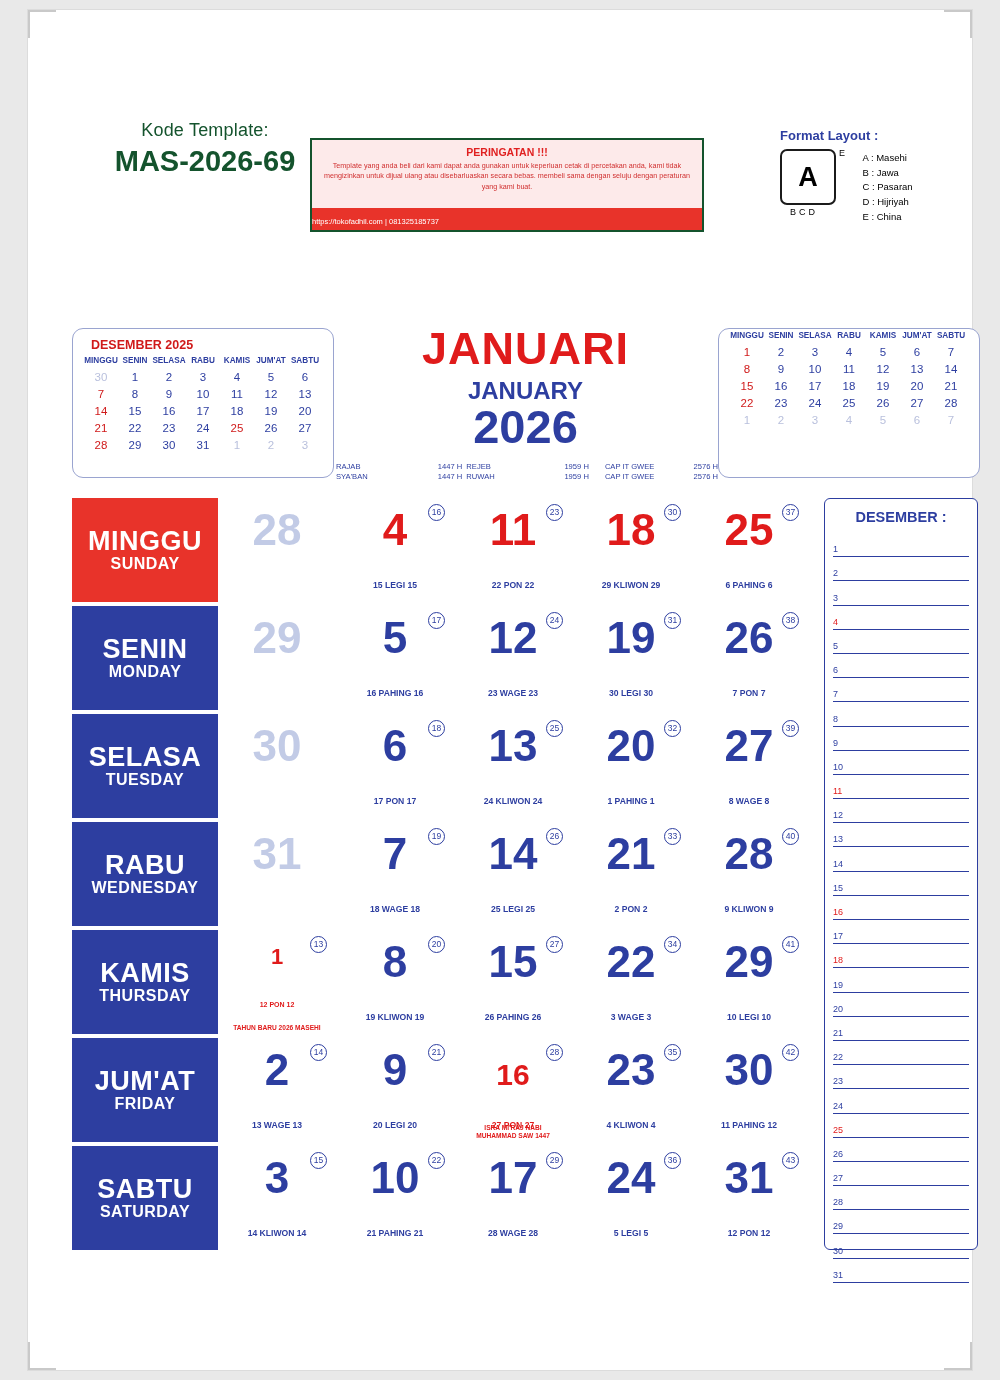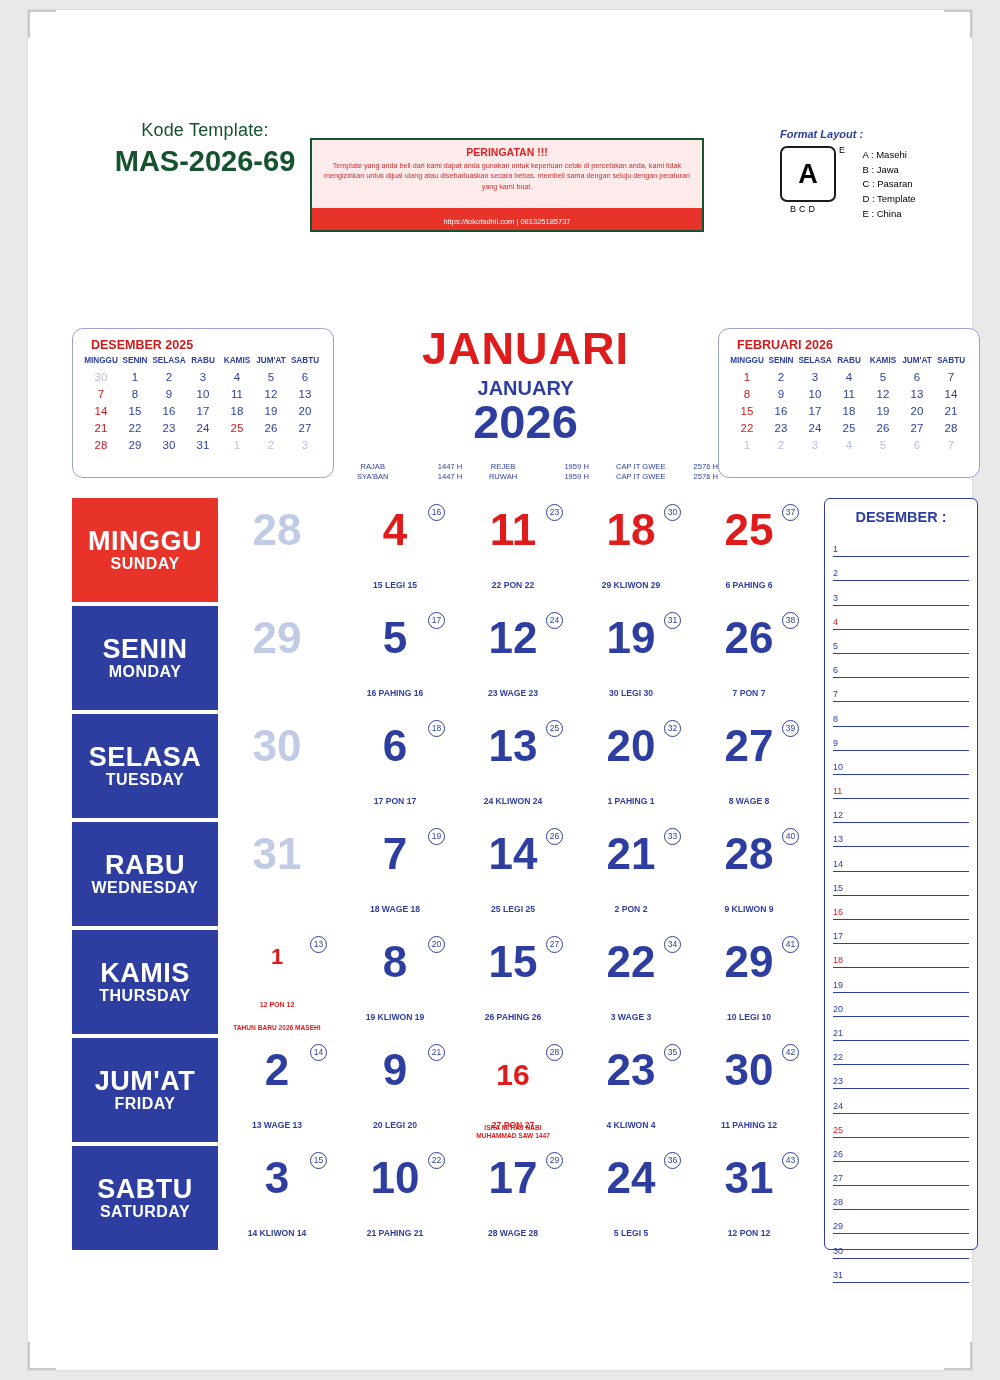--- a/index.html
+++ b/index.html
@@ -22,24 +22,24 @@
 
   
   .kode{position:absolute;left:62px;top:110px;width:230px;text-align:center;color:#14532d;}
   .kode .k1{font-size:18px;letter-spacing:.2px;}
   .kode .k2{font-size:29px;font-weight:bold;margin-top:4px;}
 
   .warnbox{position:absolute;left:282px;top:128px;width:390px;height:90px;background:#fdeaea;border:2px solid #14532d;}
   .warnbox .wtitle{color:#e02020;font-size:10.5px;font-weight:bold;text-align:center;margin-top:6px;}
   .warnbox .wbody{color:#d03030;font-size:7.2px;line-height:1.45;padding:3px 8px 0 8px;text-align:center;}
   .warnbox .wbar{position:absolute;left:0;bottom:0;width:100%;height:22px;background:#e8332a;}
-  .warnbox .wlink{position:absolute;left:0;bottom:4px;width:100%;text-align:center;color:#fff;font-size:7.5px;}
+  .warnbox .wlink{position:absolute;left:0;bottom:4px;width:100%;text-align:left;color:#fff;font-size:7.5px;}
 
   .fmt{position:absolute;left:752px;top:118px;width:170px;}
-  .fmt .ftitle{color:#2d3ea0;font-size:11px;font-weight:bold;margin-bottom:6px;font-style:italic;}
+  .fmt .ftitle{color:#2d3ea0;font-size:13px;font-weight:bold;margin-bottom:6px;}
   .fmt .fbox{position:relative;width:52px;height:52px;border:2px solid #1b1b1b;border-radius:7px;display:inline-block;vertical-align:top;}
   .fmt .fbox .ltr{position:absolute;left:0;right:0;top:11px;text-align:center;font-size:27px;font-weight:bold;}
   .fmt .fbox .e{position:absolute;right:-11px;top:-3px;font-size:9px;}
   .fmt .fbox .bcd{position:absolute;left:0;right:8px;bottom:-14px;text-align:center;font-size:9px;letter-spacing:3px;}
   .fmt .flegend{display:inline-block;margin-left:22px;font-size:9.5px;line-height:1.55;vertical-align:top;padding-top:2px;}
 
   
   .mini{position:absolute;border:1px solid #9aa4d0;border-radius:11px;background:#fff;}
   .mini#mini-prev{left:44px;top:318px;width:260px;height:148px;}
   .mini#mini-next{left:690px;top:318px;width:260px;height:148px;}
@@ -47,26 +47,26 @@
   .mini table{border-collapse:collapse;margin:0 auto;}
   .mini th{font-size:8.2px;color:#2d3ea0;font-weight:bold;padding:2px 0 3px 0;width:34px;text-align:center;}
   .mini td{font-size:11.5px;color:#2d3ea0;text-align:center;padding:2.5px 0;width:34px;}
   .mini td.sun{color:#d01a1a;}
   .mini td.mut{color:#b9c0dd;}
   .mini td.red{color:#d01a1a;}
 
   
   .bigtitle{position:absolute;left:305px;top:316px;width:385px;text-align:center;}
   .bigtitle .m1{font-size:45px;font-weight:bold;color:#e01b1b;letter-spacing:1px;line-height:1;}
-  .bigtitle .m2{font-size:20px;font-weight:bold;color:#2d3ea0;margin-top:6px;}
+  .bigtitle .m2{font-size:24px;font-weight:bold;color:#2d3ea0;margin-top:6px;}
   .bigtitle .m3{font-size:47px;font-weight:bold;color:#2d3ea0;line-height:1;margin-top:-2px;}
 
   .hijri{position:absolute;left:308px;top:452px;width:382px;font-size:7.6px;color:#2d3ea0;}
   .hijri .row{display:flex;line-height:1.35;}
-  .hijri .c{display:inline-block;text-align:center;}
+  .hijri .c{display:inline-block;}
   .hijri .c1{width:78px;}
   .hijri .c2{width:56px;text-align:right;padding-right:4px;}
   .hijri .c3{width:78px;}
   .hijri .c4{width:52px;text-align:right;padding-right:16px;}
   .hijri .c5{width:76px;}
   .hijri .c6{width:44px;text-align:right;}
 
   
   .grid{position:absolute;left:44px;top:488px;width:748px;}
   .gridrow{display:flex;margin-bottom:4px;}
@@ -119,21 +119,21 @@
     <div class="wlink">https://tokofadhil.com | 081325185737</div>
   </div>
 
   <div class="fmt">
     <div class="ftitle">Format Layout :</div>
     <div class="fbox">
       <span class="ltr">A</span>
       <span class="e">E</span>
       <span class="bcd">BCD</span>
     </div>
-    <div class="flegend"><div>A : Masehi</div><div>B : Jawa</div><div>C : Pasaran</div><div>D : Template</div><div>E : China</div></div>
+    <div class="flegend"><div>A : Masehi</div><div>B : Jawa</div><div>C : Pasaran</div><div>D : Hijriyah</div><div>E : China</div></div>
   </div>
 
   <div class="mini" id="mini-prev">
     <div class="mtitle">DESEMBER 2025</div>
     <table>
         <thead>
           <tr>
             <th>MINGGU</th>
             <th>SENIN</th>
             <th>SELASA</th>
@@ -212,21 +212,20 @@
       <span class="c c1">SYA'BAN</span>
       <span class="c c2">1447 H</span>
       <span class="c c3">RUWAH</span>
       <span class="c c4">1959 H</span>
       <span class="c c5">CAP IT GWEE</span>
       <span class="c c6">2576 H</span>
     </div>
   </div>
 
   <div class="mini" id="mini-next">
-    <div class="mtitle">FEBRUARI 2026</div>
     <table>
         <thead>
           <tr>
             <th>MINGGU</th>
             <th>SENIN</th>
             <th>SELASA</th>
             <th>RABU</th>
             <th>KAMIS</th>
             <th>JUM'AT</th>
             <th>SABTU</th>

